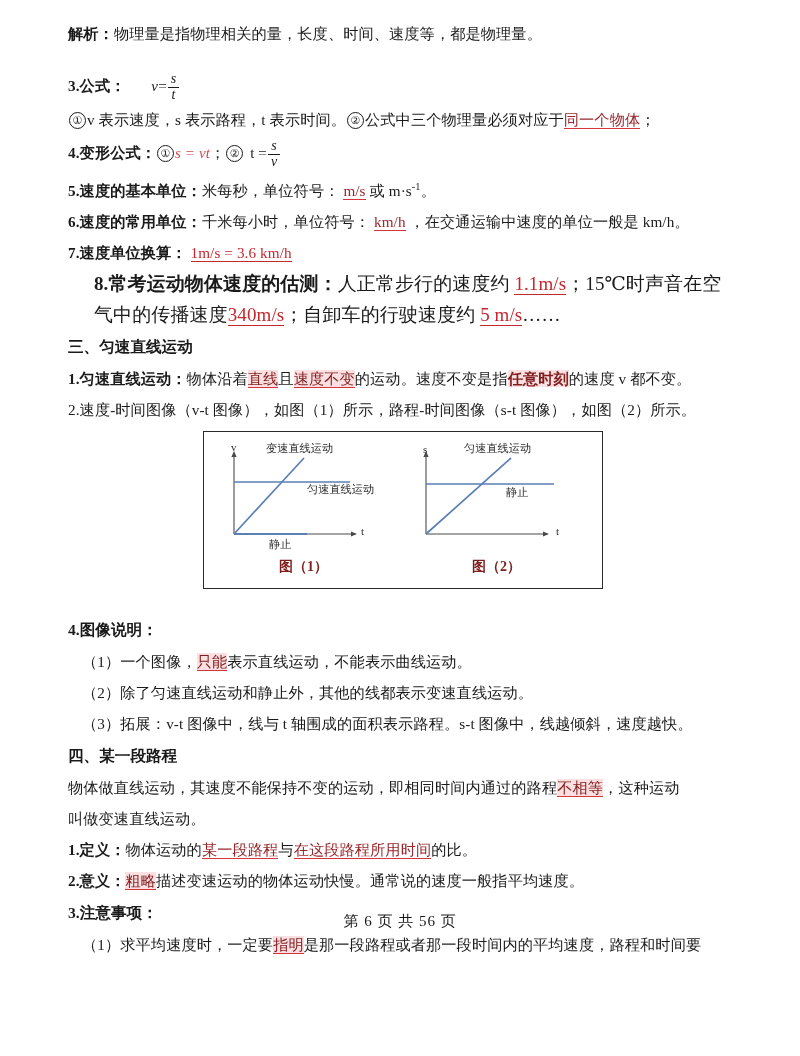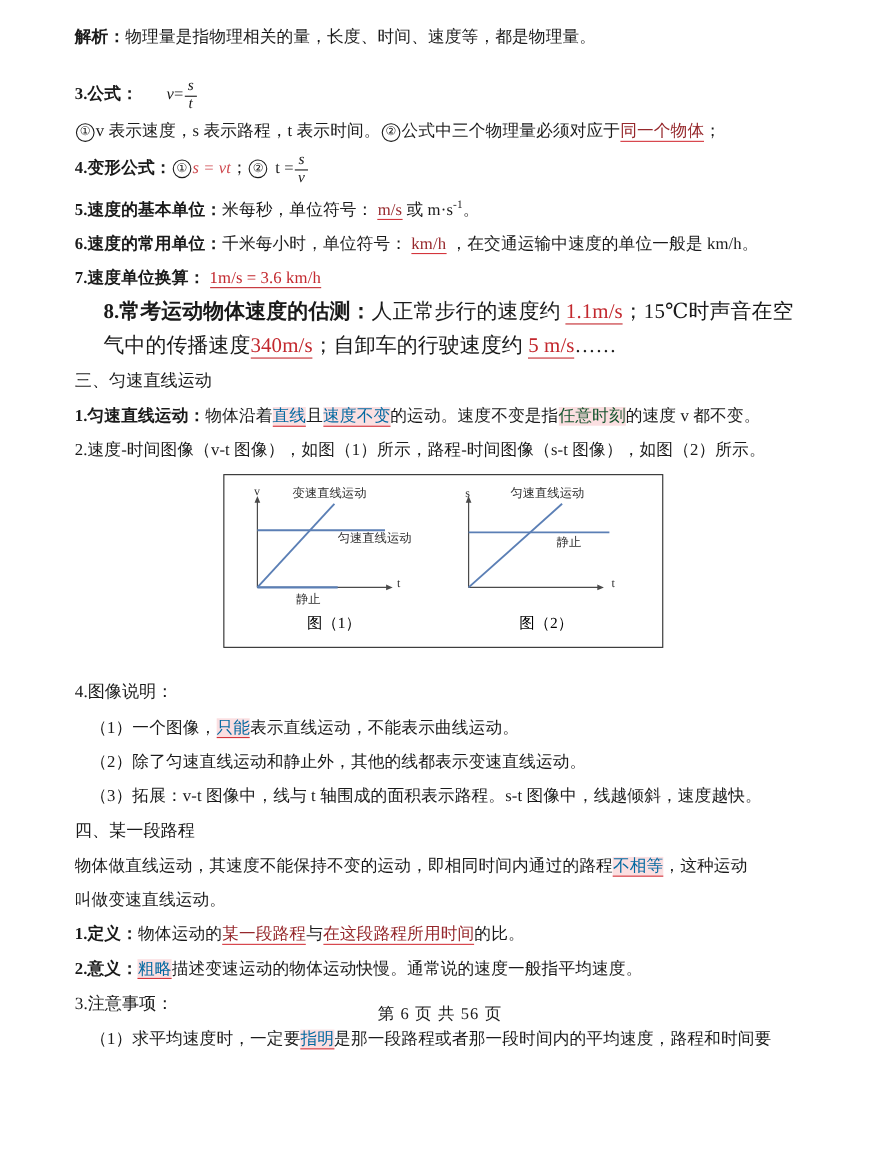--- a/index.html
+++ b/index.html
@@ -33,39 +33,40 @@
     line-height: 31px;
     letter-spacing: 0.1px;
     margin-left: 26px;
   }
   .bold { font-weight: normal; }
   .lbl {
     font-weight: bold;
   }
   .heading {
     font-size: 15.6px;
-    font-weight: normal;
+    font-weight: bold;
     line-height: 33px;
   }
   .indent1 { padding-left: 14px; }
 
   
   .hl-u {            
     color: #96282c;
     border-bottom: 1.6px solid #d4353c;
     padding-bottom: 0px;
   }
   .hl-pink {         
-    color: #0369a1;
+    color: #7f1d1d;
     background: #fbdfe1;
     border-bottom: 1.6px solid #d4353c;
   }
   .hl-pink-nu {      
-    color: #14532d;
+    color: #7f1d1d;
     background: #fbdfe1;
+    font-weight: bold;
   }
   .hl-red {          
     color: #c3282e;
     border-bottom: 1.4px solid #c3282e;
     text-align: center;
   }
   .hl-redtext {      
     color: #cf4a50;
   }
 
@@ -106,22 +107,23 @@
     width: 400px;
     height: 158px;
     border: 1.4px solid #2a2a2a;
     background: #fff;
     box-sizing: border-box;
   }
   .fig-cap {
     position: absolute;
     font-size: 14px;
     font-family: "Liberation Serif", serif;
-    color: #000000;
+    color: #7f1d1d;
     white-space: nowrap;
+    font-weight: bold;
   }
   .chart-label {
     position: absolute;
     font-size: 11.2px;
     font-family: "Liberation Sans", "DejaVu Sans", sans-serif;
     color: #2d2d2d;
     white-space: nowrap;
   }
   .axis-name {
     position: absolute;

